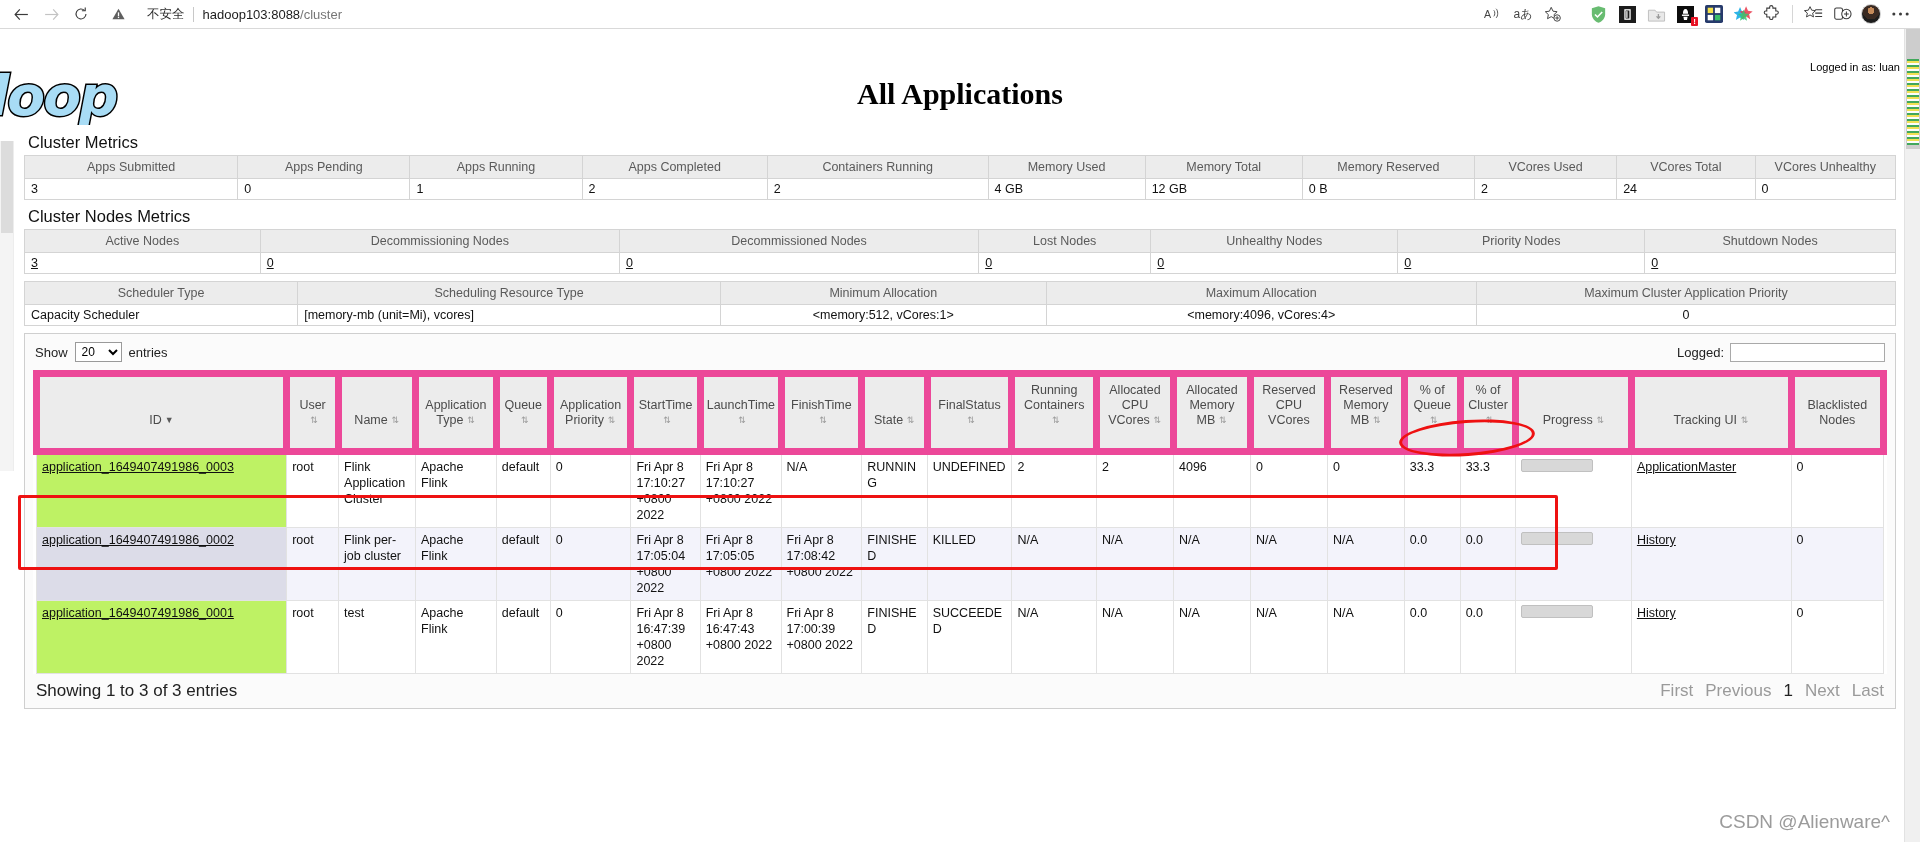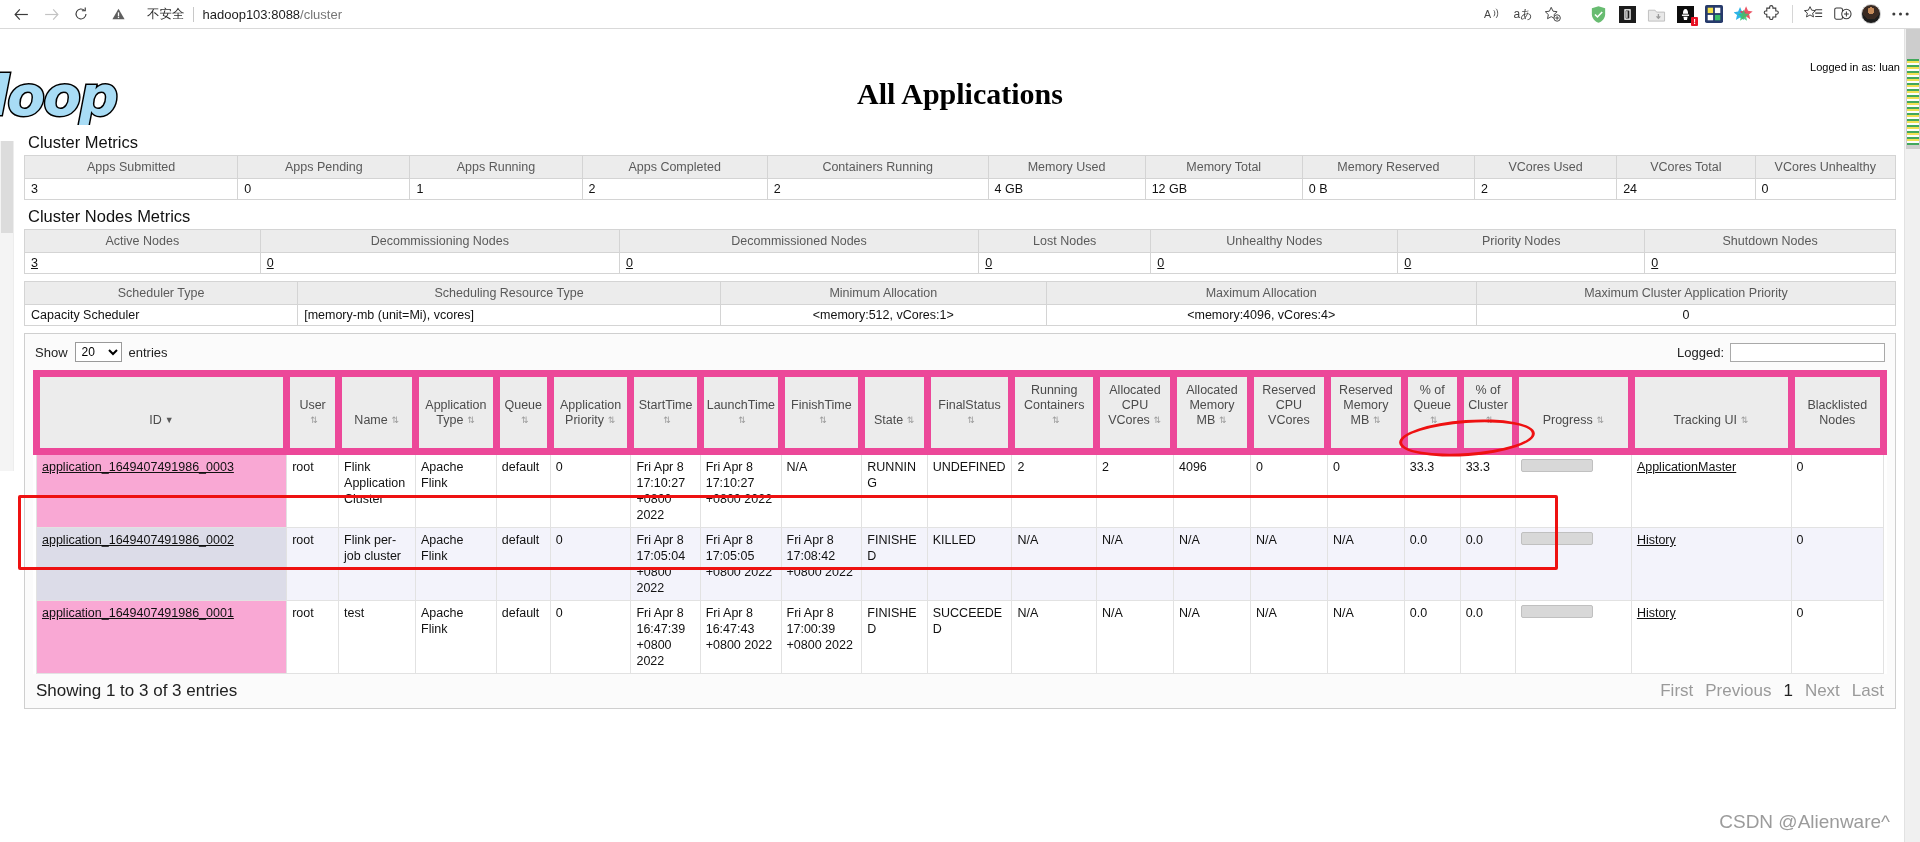--- a/index.html
+++ b/index.html
@@ -255,21 +255,21 @@
     font-size: 12.5px;
     color: #111;
     padding: 4px 5px;
     vertical-align: top;
     line-height: 16px;
     word-wrap: break-word;
   }
   tbody tr.odd td { background: #ffffff; }
   tbody tr.even td { background: #f3f3fb; }
   tbody tr.even td.idcell { background: #dcdce8; }
-  tbody tr.odd td.idcell { background: #f9a8d4; }
+  tbody tr.odd td.idcell { background: #bef264; }
   .applink {
     color: #111;
     text-decoration: underline;
     cursor: pointer;
     font-size: 12.5px;
   }
   .progbar {
     width: 72px; height: 13px;
     background: #d8d8d8;
     border: 1px solid #c0c0c0;

